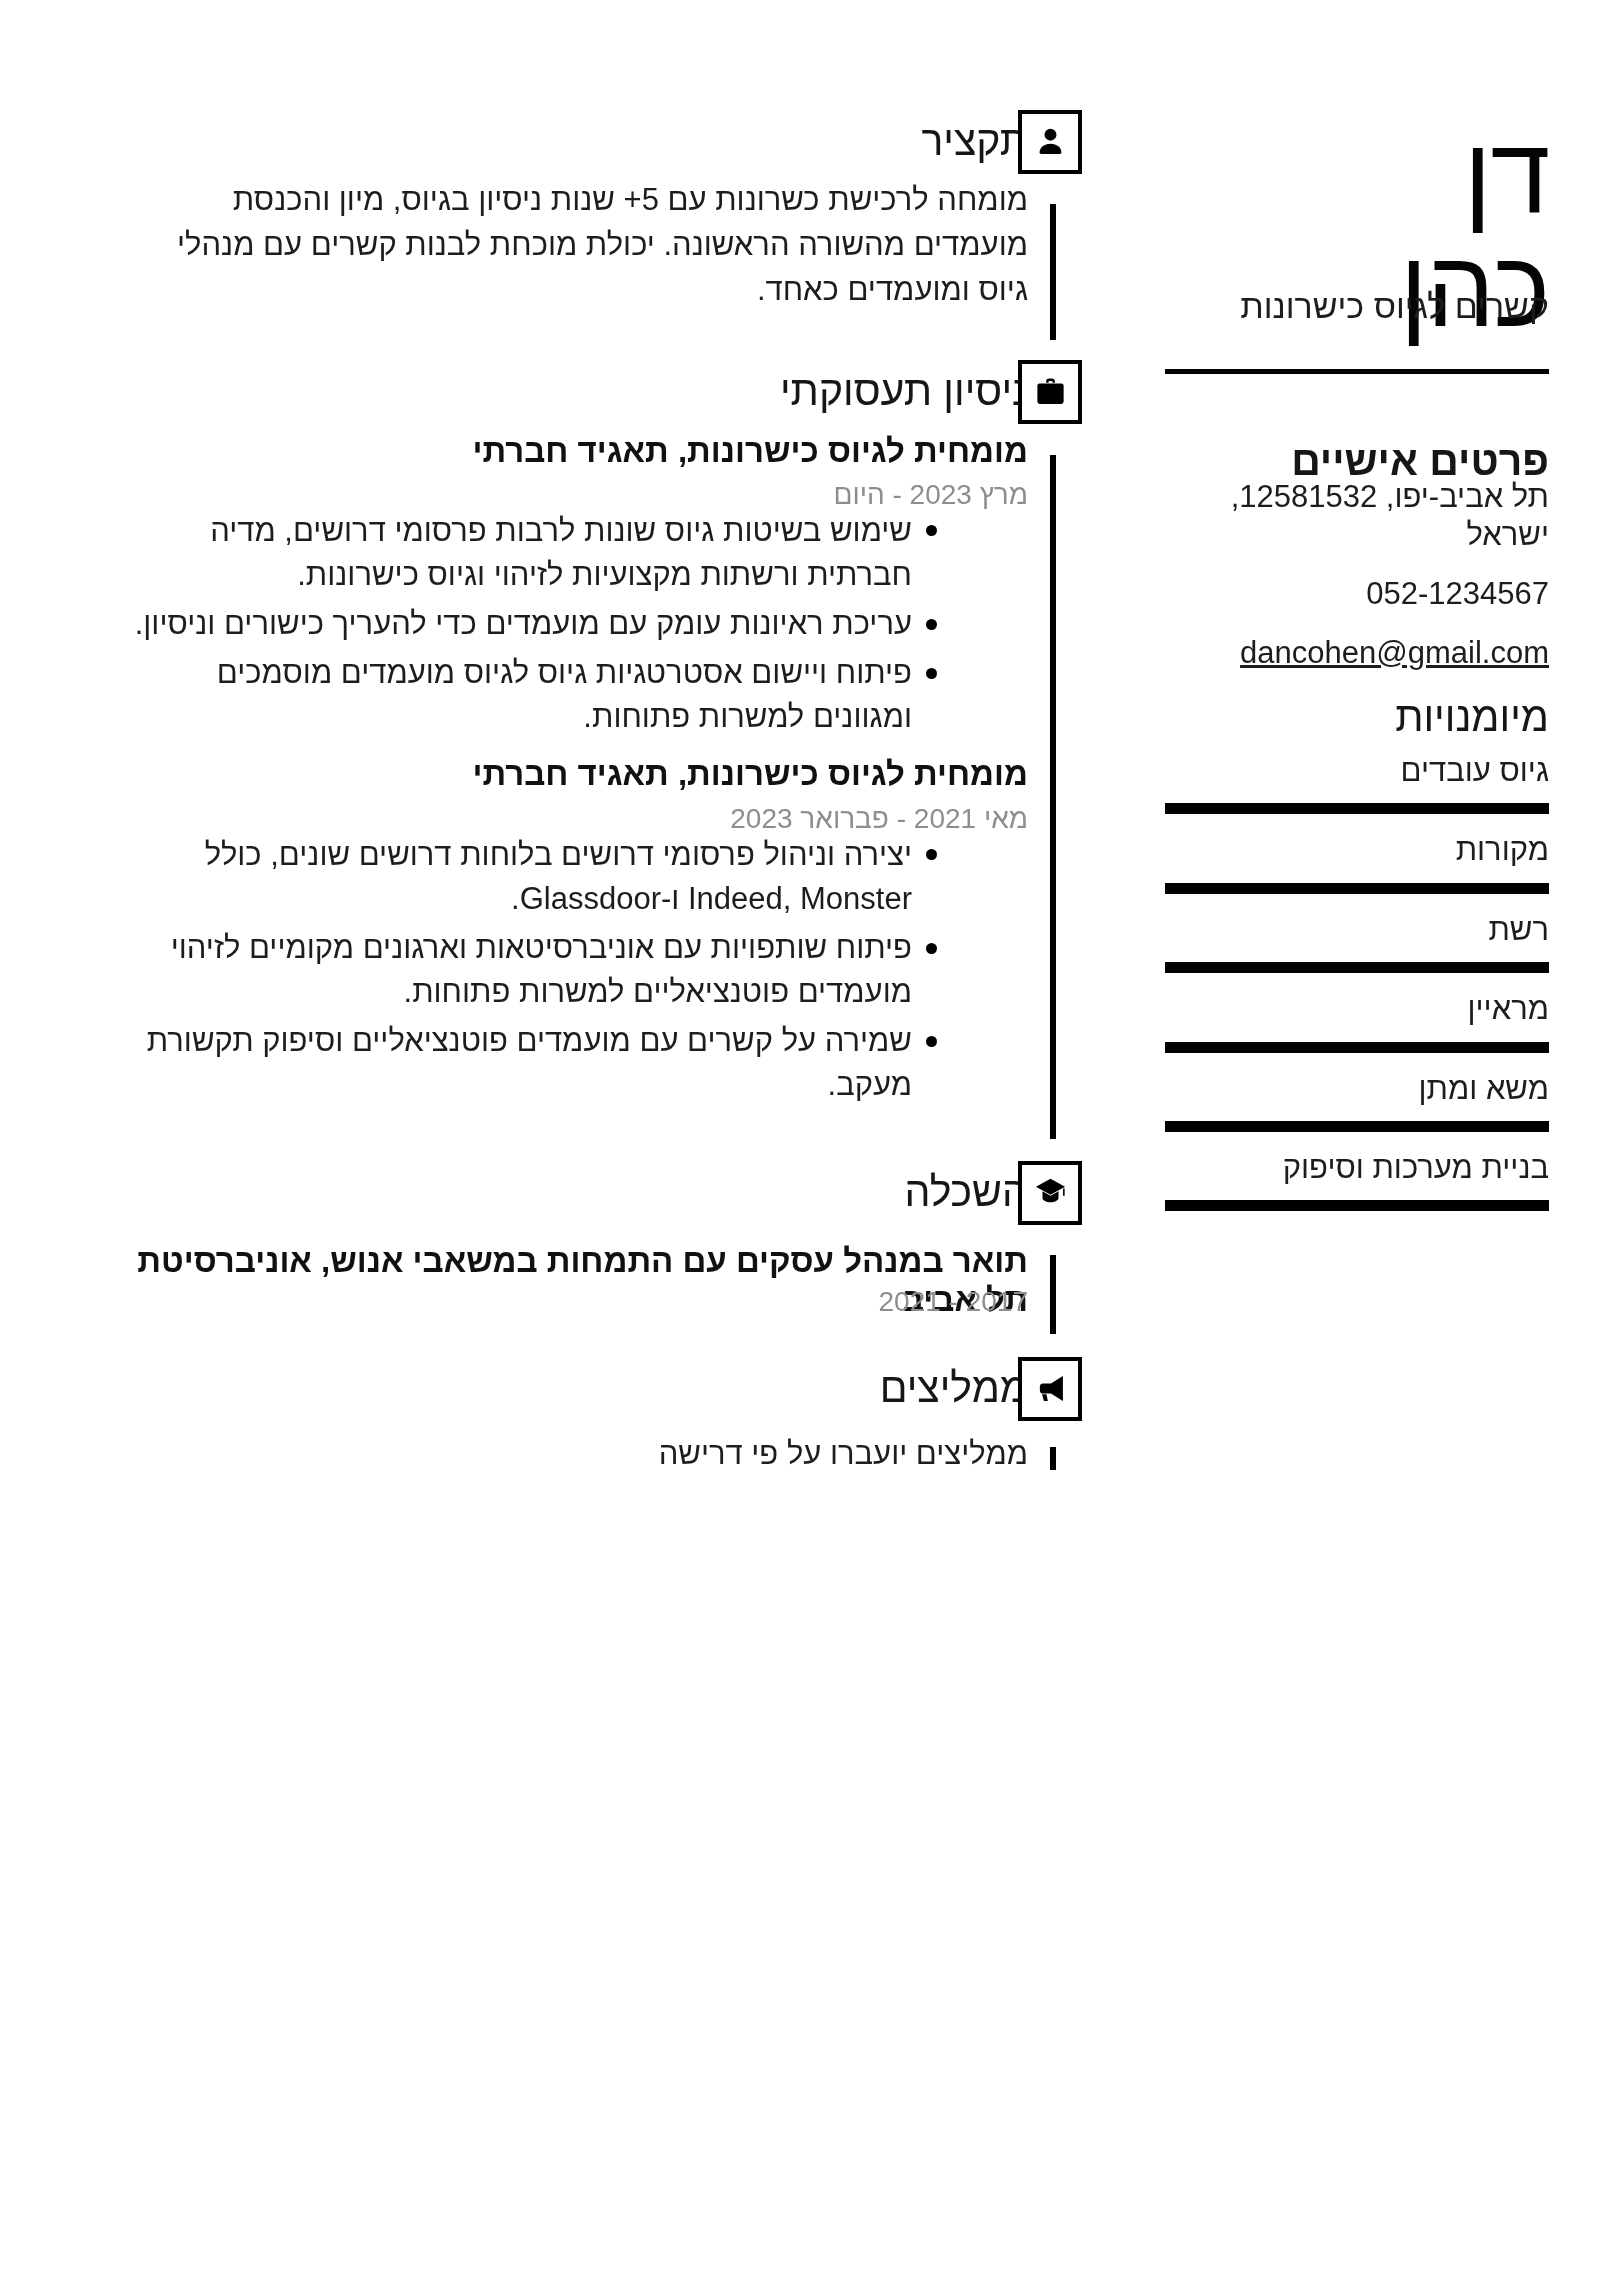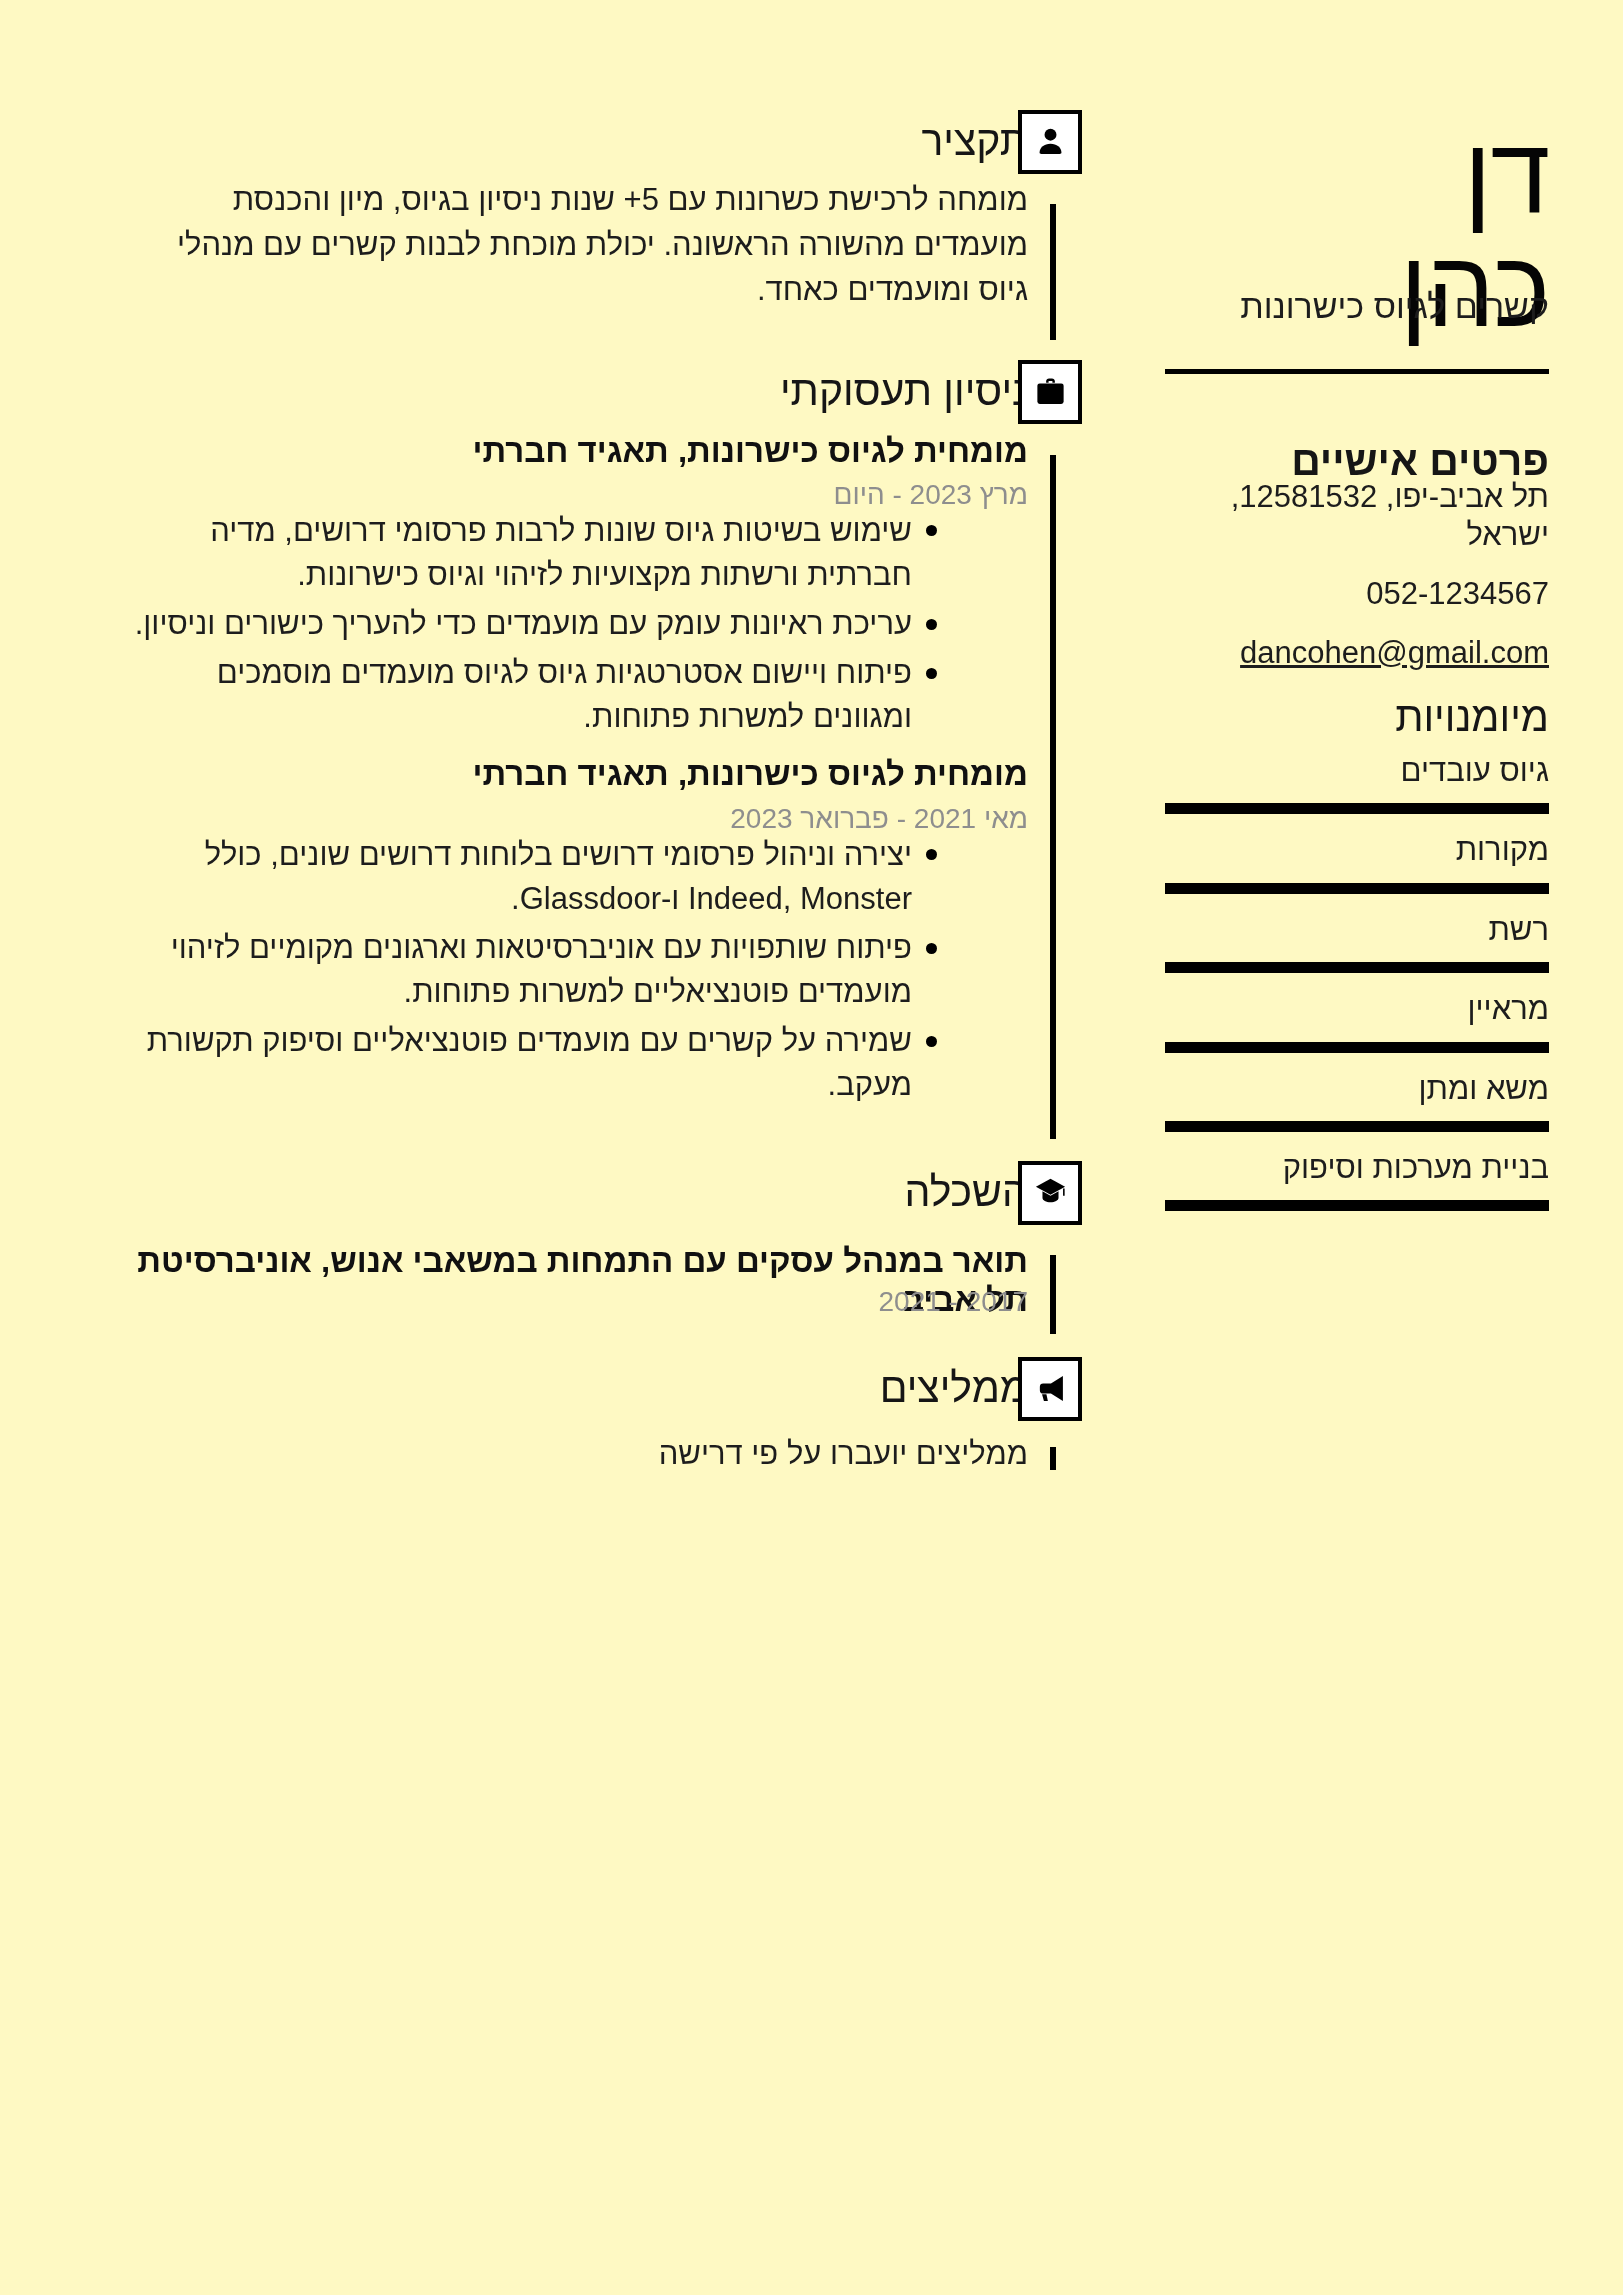--- a/index.html
+++ b/index.html
@@ -1,19 +1,19 @@
 <!DOCTYPE html>
 <html lang="he" dir="rtl" style="font-size:10.5px"><head>
 <meta charset="utf-8">
 <style>
   html,body{margin:0;padding:0;background:#e8e8e8;}
   .page{
     position:relative;
     width:1623px;height:2295px;
-    background:#fef9c3;
+    background:#ffffff;
     font-family:"Liberation Sans", sans-serif;
     direction:rtl;
     color:#1d1d1d;
     overflow:hidden;
   }
   
   .tl-seg{position:absolute;left:1050px;width:5.9px;background:#000;}
   .tl-box{
     position:absolute;left:1018px;width:56px;height:56px;
     border:4.6px solid #000;background:#fff;z-index:2;

